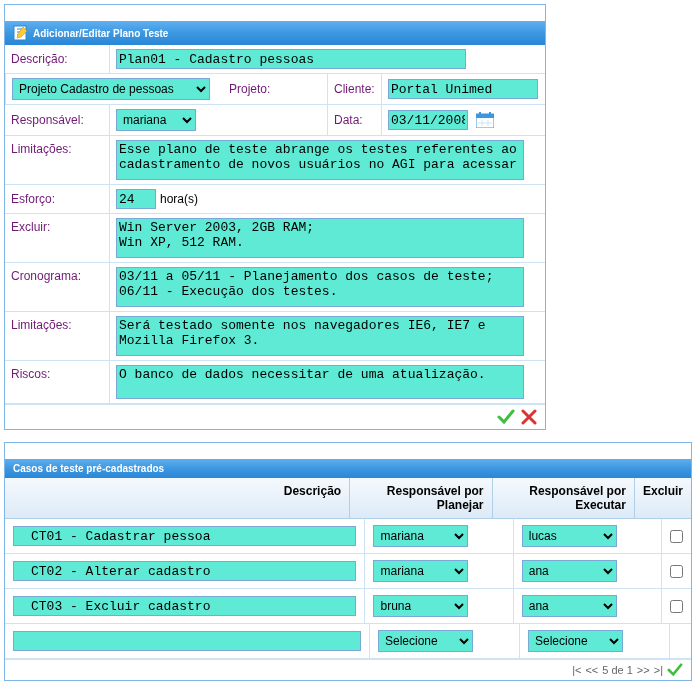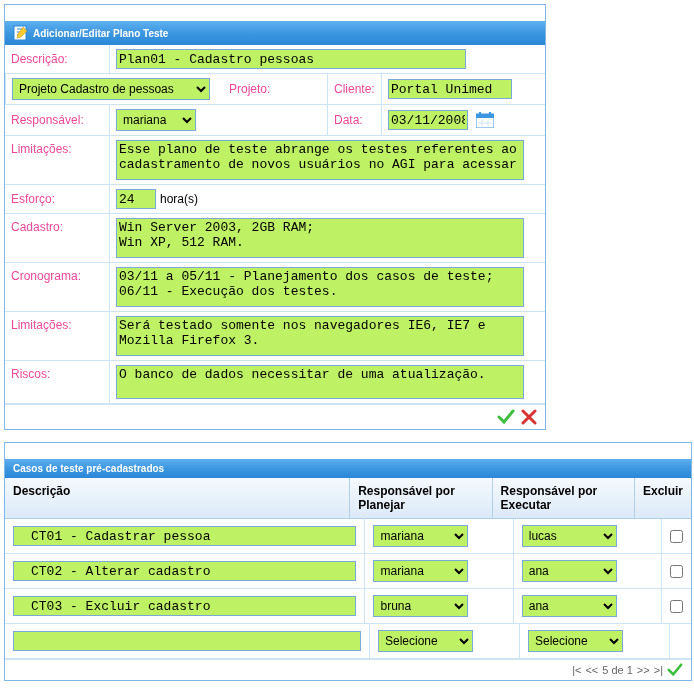--- a/index.html
+++ b/index.html
@@ -9,41 +9,41 @@
       background: linear-gradient(to bottom, #5eb0f0 0%, #3d97e0 50%, #2a87d8 100%);
       color: #fff; font-weight: bold; padding: 4px 8px; display: flex; align-items: center;
       font-size: 10px;
       margin-top: 16px;
     }
     .panel-header span.icon { margin-right: 4px; display: inline-flex; }
     .form-body { display: flex; flex-direction: column; }
     .row { display: flex; border-bottom: 1px solid #cde4f6; }
     .row:last-child { border-bottom: none; }
     .cell { padding: 4px 6px; display: flex; align-items: flex-start; }
-    .label-cell { width: 104px; font-weight: normal; color: #ec4899; align-items: center; }
+    .label-cell { width: 104px; font-weight: normal; color: #701a75; align-items: center; }
     .label-cell.top { align-items: flex-start; padding-top: 6px; }
     .field-cell { flex: 1; border-left: 1px solid #cde4f6; align-items: center; }
     .divider-cell { border-left: 1px solid #cde4f6; }
     input[type="text"], textarea, select {
       font-family: "Courier New", monospace; font-size: 13px;
-      border: 1px solid #7aa9d6; padding: 1px 2px; background: #bef264;
+      border: 1px solid #7aa9d6; padding: 1px 2px; background: #5eead4;
     }
     input[type="text"] { height: 20px; }
     input[type="text"].full { width: 100%; max-width: 350px; }
     textarea { width: 408px; resize: none; overflow-y: scroll; }
     select { font-family: Arial; font-size: 12px; height: 22px; }
     .short-input { width: 40px; }
     .date-input { width: 80px; }
     .suffix { font-family: Arial; font-size: 12px; margin-left: 4px; }
     .cal-icon { margin-left: 8px; display: inline-flex; cursor: pointer; }
     .actions-bar { display: flex; justify-content: flex-end; padding: 4px 8px; gap: 6px; border-top: 1px solid #cde4f6; }
     .icon-btn { cursor: pointer; display: inline-flex; }
     
     
-    .grid-header-row { display: flex; background: linear-gradient(to bottom, #f5f9fd, #dceaf7); border-bottom: 1px solid #b0cfe8; }
+    .grid-header-row { display: flex; background: linear-gradient(to bottom, #f5f9fd, #dceaf7); border-bottom: 1px solid #b0cfe8; text-align: right; }
     .grid-header-row .th { padding: 6px 8px; font-weight: bold; border-right: 1px solid #b0cfe8; }
     .grid-body .tr { display: flex; border-bottom: 1px solid #cde4f6; }
     .grid-body .td { padding: 6px 8px; border-right: 1px solid #cde4f6; display: flex; align-items: center; }
     .col-desc { width: 365px; }
     .col-plan { width: 150px; }
     .col-exec { width: 150px; }
     .col-excl { flex: 1; justify-content: center; }
     .grid-body input[type="text"] { width: 100%; font-family: Liberation Mono, monospace; padding-left: 17px; }
     .grid-body select { width: 95px; }
     .grid-body input[type="checkbox"] { margin: auto; }
@@ -75,21 +75,21 @@
 
     <div class="row">
       <div class="cell field-cell" style="flex:0 0 218px;">
         <select style="width:198px;">
           <option>Projeto Cadastro de pessoas</option>
         </select>
       </div>
       <div class="cell label-cell">Projeto:</div>
       <div class="cell label-cell divider-cell" style="width:54px;">Cliente:</div>
       <div class="cell field-cell">
-        <input type="text" style="width: 124px;" value="Portal Unimed">
+        <input type="text" style="width: 150px;" value="Portal Unimed">
       </div>
     </div>
 
     <div class="row">
       <div class="cell label-cell">Responsável:</div>
       <div class="cell field-cell" style="flex:0 0 218px;">
         <select style="width:80px;">
           <option>mariana</option>
         </select>
       </div>
@@ -119,21 +119,21 @@
 
     <div class="row">
       <div class="cell label-cell">Esforço:</div>
       <div class="cell field-cell">
         <input type="text" class="short-input" value="24" style="">
         <span class="suffix">hora(s)</span>
       </div>
     </div>
 
     <div class="row">
-      <div class="cell label-cell top">Cadastro:</div>
+      <div class="cell label-cell top">Excluir:</div>
       <div class="cell field-cell">
         <textarea rows="2" style="height: 40px;">Win Server 2003, 2GB RAM;
 Win XP, 512 RAM.</textarea>
       </div>
     </div>
 
     <div class="row">
       <div class="cell label-cell top">Cronograma:</div>
       <div class="cell field-cell">
         <textarea rows="2" style="height: 40px;">03/11 a 05/11 - Planejamento dos casos de teste;

